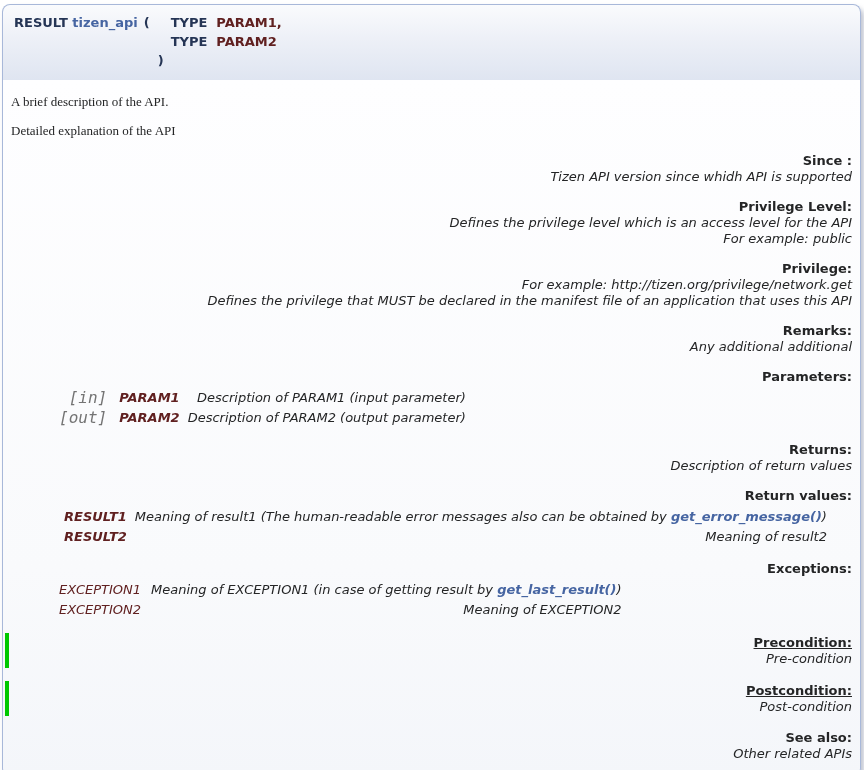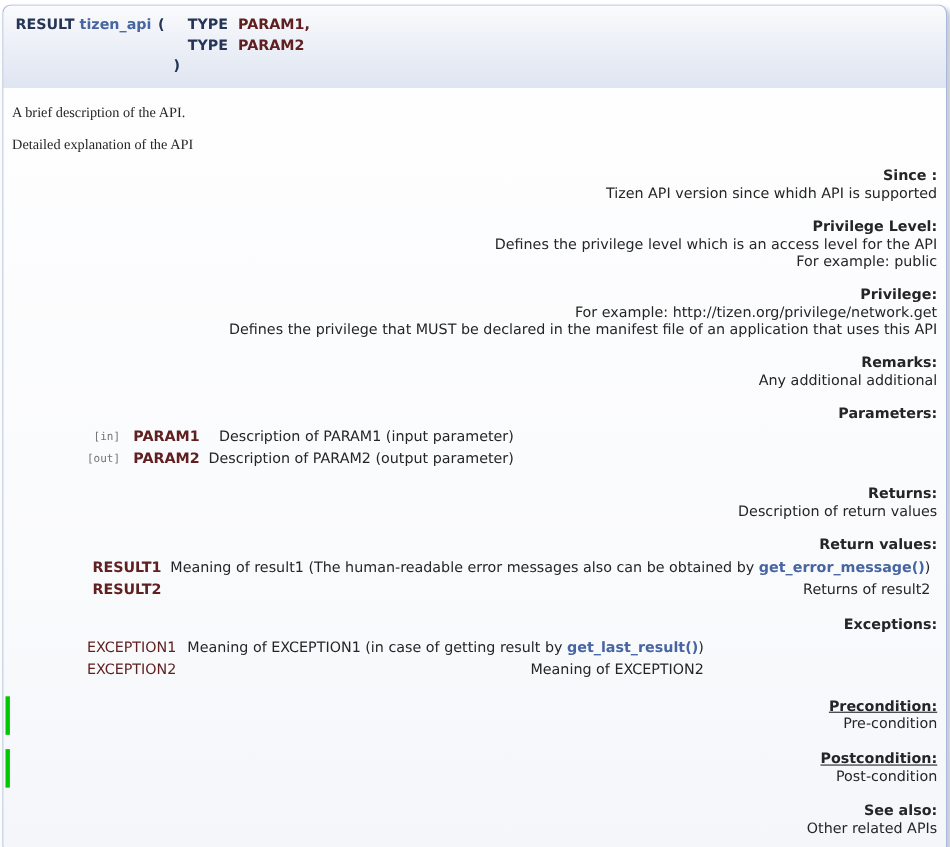--- a/index.html
+++ b/index.html
@@ -35,27 +35,27 @@
     border:1px solid #A8B8D9;
     border-top:none;
     border-radius:0 0 9px 9px;
     background:linear-gradient(to bottom,#FEFEFF 0%,#F9FAFC 70%,#F4F6FA 100%);
     padding:6px 8px 14px 8px;
   }
   .memdoc p{margin:8px 0 13px 0;font-family:Liberation Serif, serif;}
   .memdoc p.detailed{margin:0 0 6px 0;}
   dl{margin:13px 0 0 12px;text-align:right;}
   dt{font-weight:bold;line-height:17px;}
-  dd{margin:0 0 0 56px;line-height:16px;}
+  dd{margin:0 0 0 36px;line-height:16px;font-style:italic;}
   dd .line{line-height:16px;}
   table.doc-table{border-collapse:collapse;margin-top:3px;}
   table.doc-table td{padding:2px 6px 2px 0;vertical-align:top;line-height:16px;}
   td.paramdir{
     font-family:"DejaVu Sans Mono","Liberation Mono",monospace;
-    font-size:10px;color:#747474;padding-right:12px !important;
+    font-size:16px;color:#747474;padding-right:12px !important;
   }
   td.pname{font-weight:bold;color:#602020;padding-left:4px;padding-right:8px !important;}
   td.ename{color:#602020;padding-right:10px !important;}
   a.doc-link{color:#4665A2;font-weight:bold;text-decoration:none;cursor:pointer;}
   dl.pre-post{
     margin-left:-6px;
     border-left:4px solid #00C800;
     padding:1px 0 1px 0;
   }
   dl.pre-post dt{text-decoration:underline;}
@@ -152,21 +152,21 @@
       <dt>Return values:</dt>
       <dd>
         <table class="doc-table retval-table">
           <tbody>
               <tr>
             <td class="pname">RESULT1</td>
             <td><span>Meaning of result1 (The human-readable error messages also can be obtained by </span><a class="doc-link">get_error_message()</a><span>)</span></td>
           </tr>
           <tr>
             <td class="pname">RESULT2</td>
-            <td>Returns of result2</td>
+            <td>Meaning of result2</td>
           </tr>
         </tbody>
           </table>
       </dd>
     </dl>
 
     <dl>
       <dt>Exceptions:</dt>
       <dd>
         <table class="doc-table">

